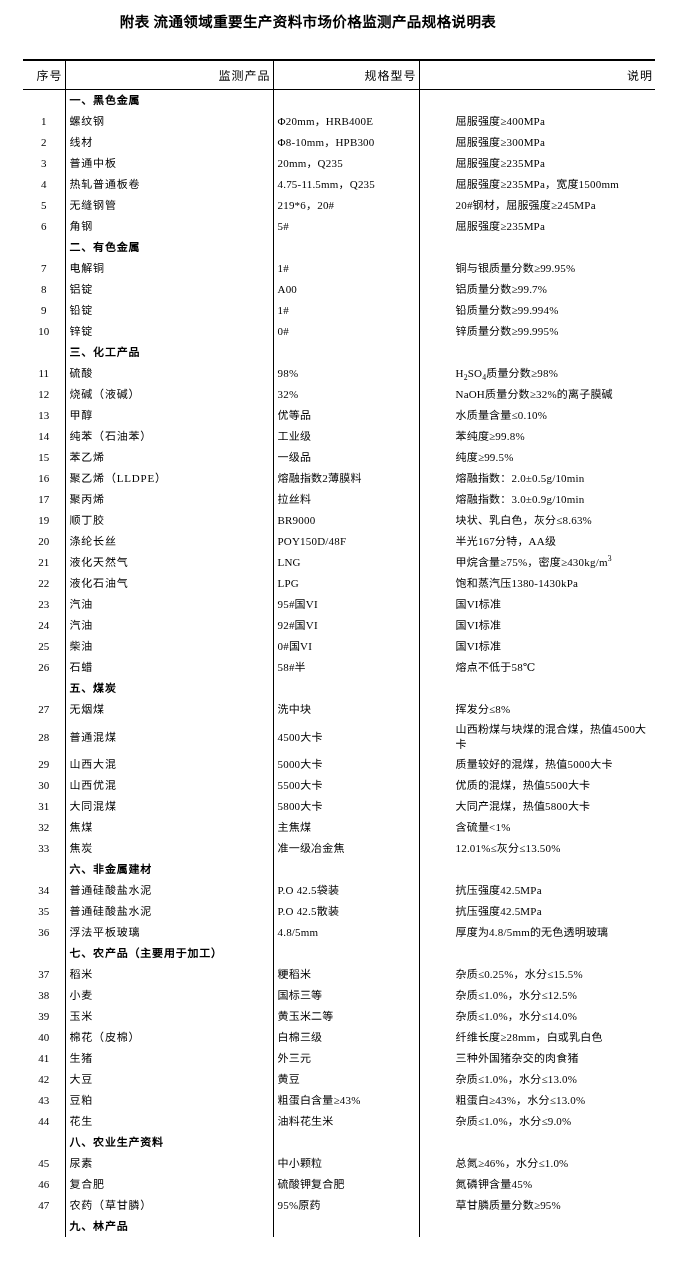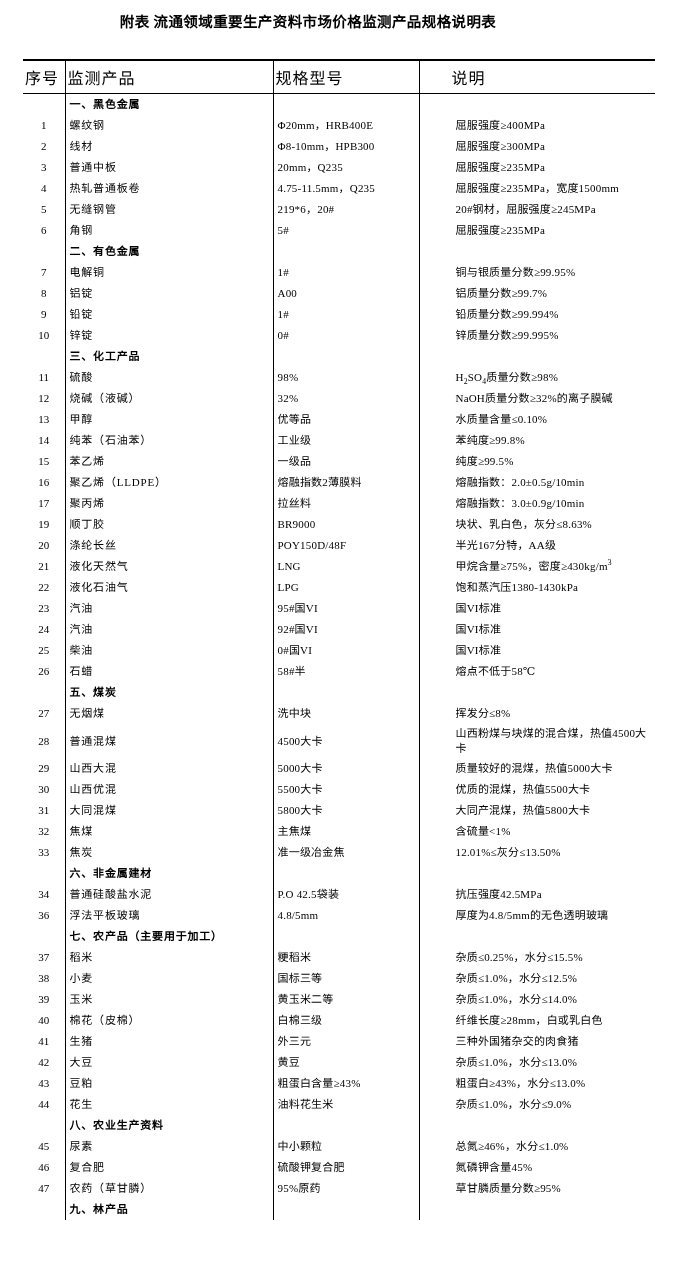--- a/index.html
+++ b/index.html
@@ -46,22 +46,22 @@
   table.spec col.c-prod  { width: 208px; }
   table.spec col.c-spec  { width: 146px; }
   table.spec col.c-desc  { width: 236px; }
 
   table.spec thead th {
     border-top: 2.2px solid #000;
     border-bottom: 1px solid #000;
     border-left: 1px solid #000;
     border-right: 1px solid #000;
     font-weight: normal;
-    font-size: 16px;
-    text-align: left;
+    font-size: 12px;
+    text-align: right;
     padding: 4px 2px 4px 2px;
     height: 20px;
     letter-spacing: 1px;
     font-family: Liberation Serif, serif;
   }
   table.spec thead th.first { border-left: none; }
   table.spec thead th.last  { border-right: none; padding-left: 32px; }
 
   table.spec td {
     border-left: 1px solid #000;
@@ -354,20 +354,26 @@
             <td class="cell-spec"></td>
             <td class="last cell-desc"></td>
           </tr>
           <tr class="body-row">
             <td class="first cell-no">34</td>
             <td class="cell-prod">普通硅酸盐水泥</td>
             <td class="cell-spec">P.O 42.5袋装</td>
             <td class="last cell-desc">抗压强度42.5MPa</td>
           </tr>
           <tr class="body-row">
+            <td class="first cell-no">35</td>
+            <td class="cell-prod">普通硅酸盐水泥</td>
+            <td class="cell-spec">P.O 42.5散装</td>
+            <td class="last cell-desc">抗压强度42.5MPa</td>
+          </tr>
+          <tr class="body-row">
             <td class="first cell-no">36</td>
             <td class="cell-prod">浮法平板玻璃</td>
             <td class="cell-spec">4.8/5mm</td>
             <td class="last cell-desc">厚度为4.8/5mm的无色透明玻璃</td>
           </tr>
           <tr class="body-row">
             <td class="first cell-no"></td>
             <td class="cell-section">七、农产品（主要用于加工）</td>
             <td class="cell-spec"></td>
             <td class="last cell-desc"></td>

